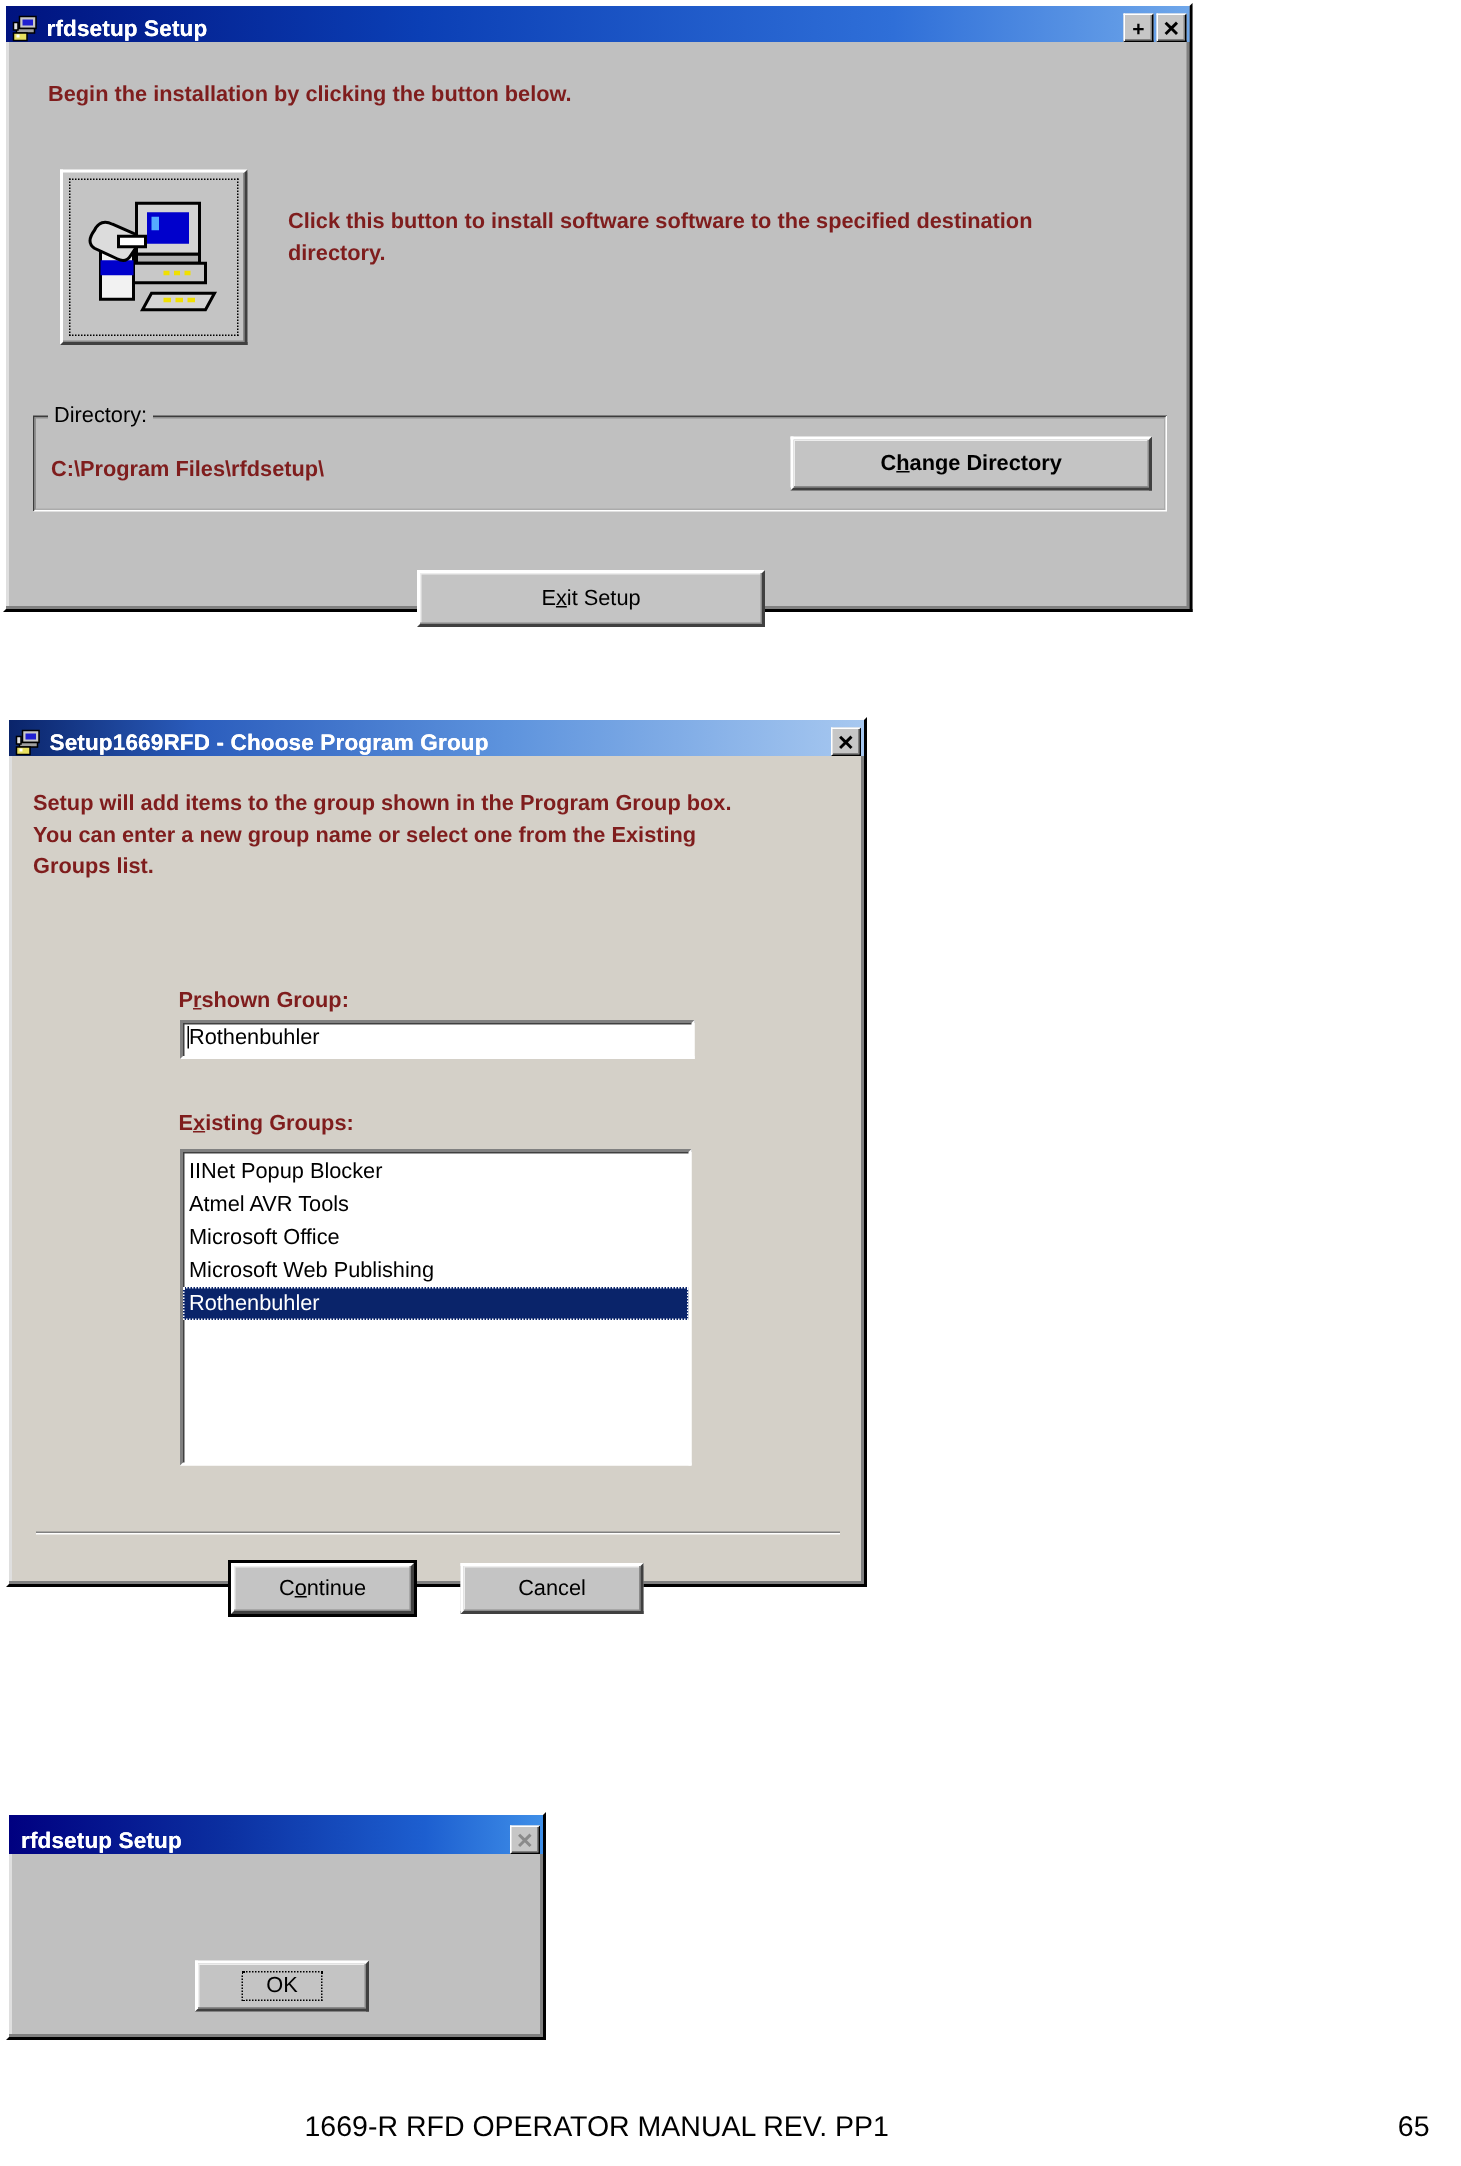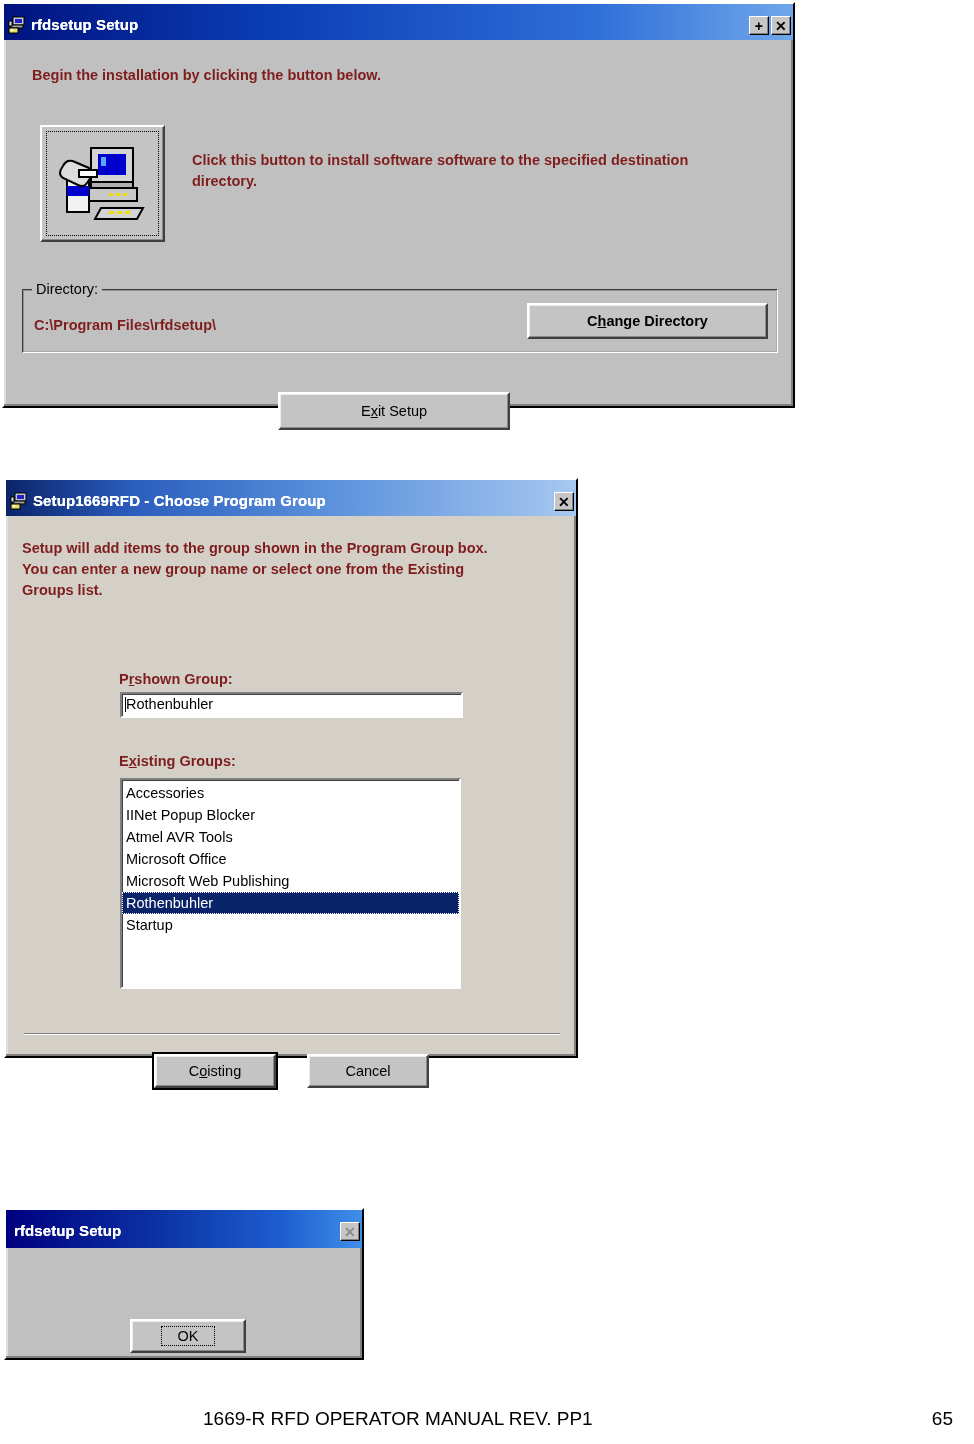--- a/index.html
+++ b/index.html
@@ -24,22 +24,22 @@
     border-top: 2px solid #ffffff;
     border-left: 2px solid #ffffff;
     border-right: 2px solid #000000;
     border-bottom: 2px solid #000000;
     box-shadow: inset -2px -2px 0 #808080, inset 2px 2px 0 #dfdfdf;
   }
   .titlebar {
     position: relative;
     height: 24px;
     display: flex;
-    align-items: flex-start;
-    padding: 12px 2px 0 4px;
+    align-items: flex-end;
+    padding: 0 2px 0 4px;
     color: #ffffff;
     font-weight: bold;
     font-size: 15px;
     letter-spacing: 0.1px;
     background: linear-gradient(to right, #00137f 0%, #0b3fb5 35%, #2f6fd8 75%, #6fa7ea 100%);
     user-select: none;
   }
   .titlebar.gradient2 {
     background: linear-gradient(to right, #0a246a 0%, #2b5dbd 22%, #5d93dd 58%, #a7c8f0 100%);
   }
@@ -333,34 +333,32 @@
     <div class="txt" style="position:absolute; left:113px; top:153px;"><span>P</span><u class="acc">r</u><span>shown Group:</span></div>
 
     <div class="sunken" style="position:absolute; left:114px; top:176px; width:343px; height:26px;">
       <div class="field-text"><span class="caret"></span><span>Rothenbuhler</span></div>
     </div>
 
     <div class="txt" style="position:absolute; left:113px; top:235px;"><span>E</span><u class="acc">x</u><span>isting Groups:</span></div>
 
     <div class="sunken" style="position:absolute; left:114px; top:262px; width:341px; height:211px; overflow:hidden;">
       <div id="group-list" style="padding-top:2px;">
-          <div class="listitem">Accessories</div>
           <div class="listitem">IINet Popup Blocker</div>
           <div class="listitem">Atmel AVR Tools</div>
           <div class="listitem">Microsoft Office</div>
           <div class="listitem">Microsoft Web Publishing</div>
           <div class="listitem selected">Rothenbuhler</div>
-          <div class="listitem">Startup</div>
         </div>
     </div>
 
     <div class="hsep" style="left:18px; top:517px; width:536px;"></div>
 
     <div class="btn default" style="position:absolute; left:148px; top:538px; width:122px; height:34px;">
-      <span><span>C</span><u class="acc">o</u><span>isting</span></span>
+      <span><span>C</span><u class="acc">o</u><span>ntinue</span></span>
     </div>
     <div class="btn" style="position:absolute; left:301px; top:538px; width:122px; height:34px;">
       <span>Cancel</span>
     </div>
 
   </div>
 </div>
 
 <div class="dlg" id="dlg3" style="left:4px; top:1208px; width:360px; height:152px; background:#c0c0c0;">
 

